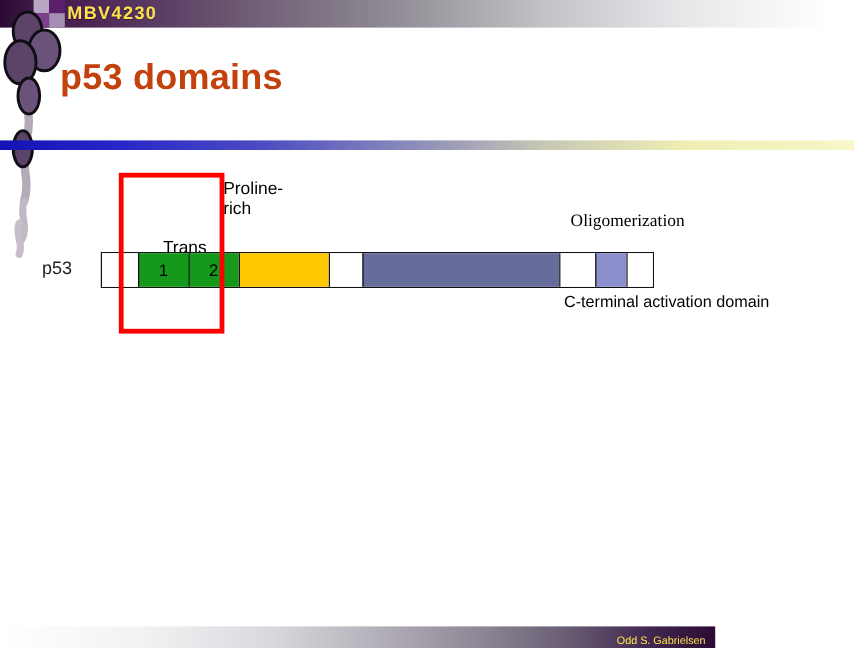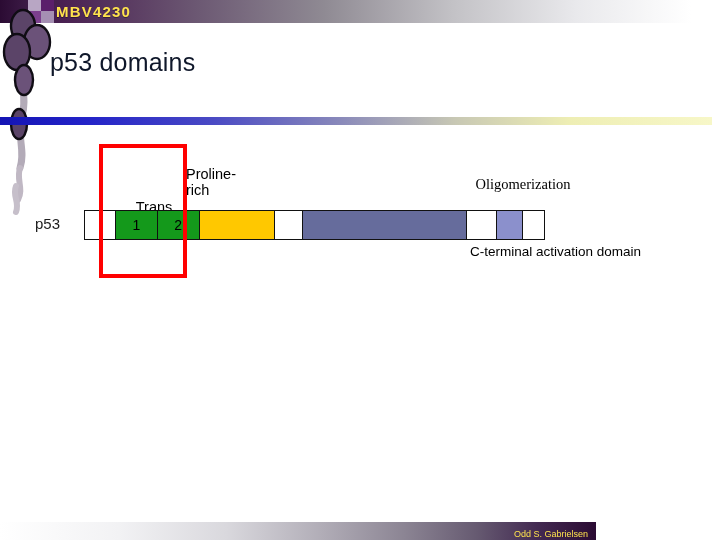--- a/index.html
+++ b/index.html
@@ -58,23 +58,23 @@
   .hdr-sq.a { left: 28px; top: 0px;  width: 13px; height: 11px; background: #b8a6c4; }
   .hdr-sq.b { left: 41px; top: 0px;  width: 13px; height: 11px; background: #5b1f6b; }
   .hdr-sq.c { left: 28px; top: 11px; width: 13px; height: 12px; background: #7c3f8e; }
   .hdr-sq.d { left: 41px; top: 11px; width: 13px; height: 12px; background: #a58fb3; }
 
   
   .slide-title {
     position: absolute;
     left: 50px;
     top: 48px;
-    font-size: 25px;
-    font-weight: normal;
-    color: #0f172a;
+    font-size: 30px;
+    font-weight: bold;
+    color: #c2410c;
     letter-spacing: 0.2px;
     white-space: nowrap;
   }
 
   
   .divider {
     position: absolute;
     left: 0px;
     top: 117px;
     width: 712px;
@@ -158,21 +158,21 @@
   
   .dom-label {
     position: absolute;
     font-size: 14.5px;
     color: #000000;
     text-align: center;
     line-height: 16px;
     white-space: pre-line;
   }
   .dom-label.transact { left: 112px; top: 166px; width: 84px; margin-top: 33px; }
-  .dom-label.proline  { left: 186px; top: 166px; width: 76px; text-align: left;}
+  .dom-label.proline  { left: 186px; top: 150px; width: 76px; text-align: left;}
   .dom-label.dnabind  { left: 300px; top: 176px; width: 148px; }
   .dom-label.oligo    { left: 448px; top: 176px; width: 150px; font-family: Liberation Serif, serif; }
 
   .c-terminal {
     position: absolute;
     left: 470px;
     top: 244px;
     font-size: 13.5px;
     color: #000000;
     white-space: nowrap;

